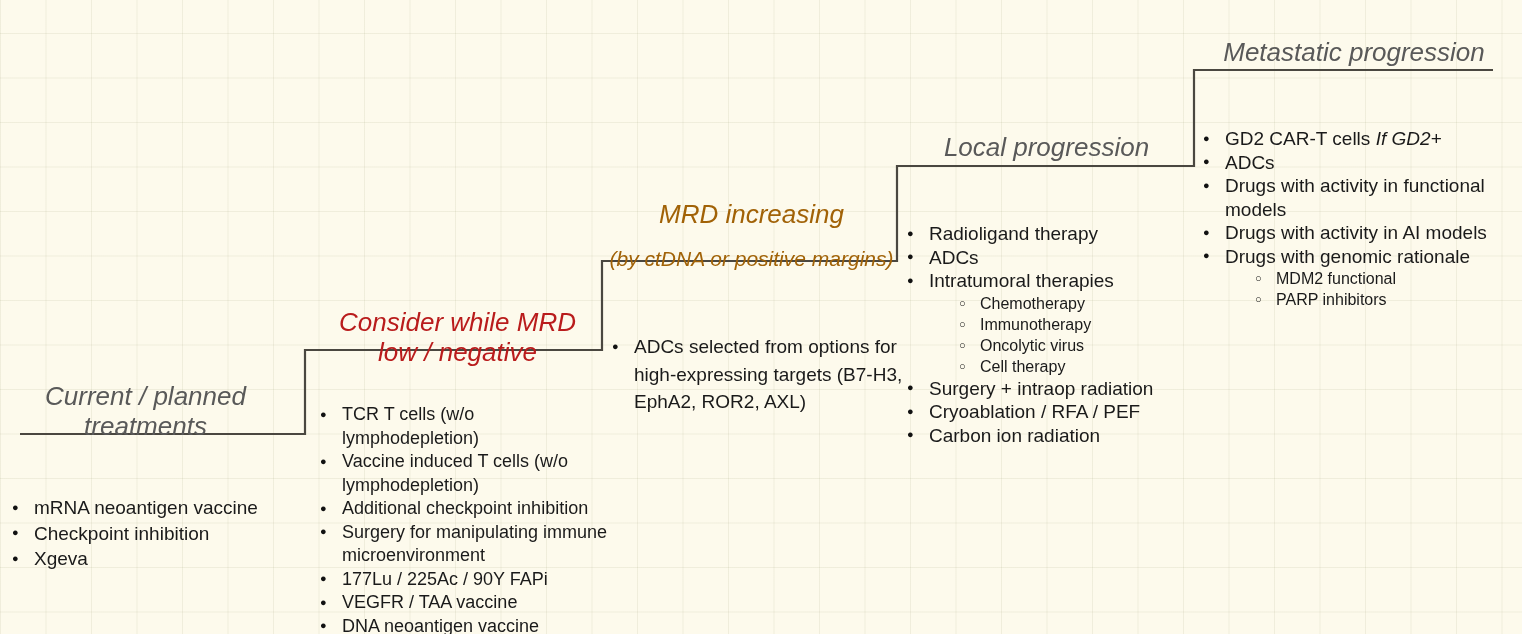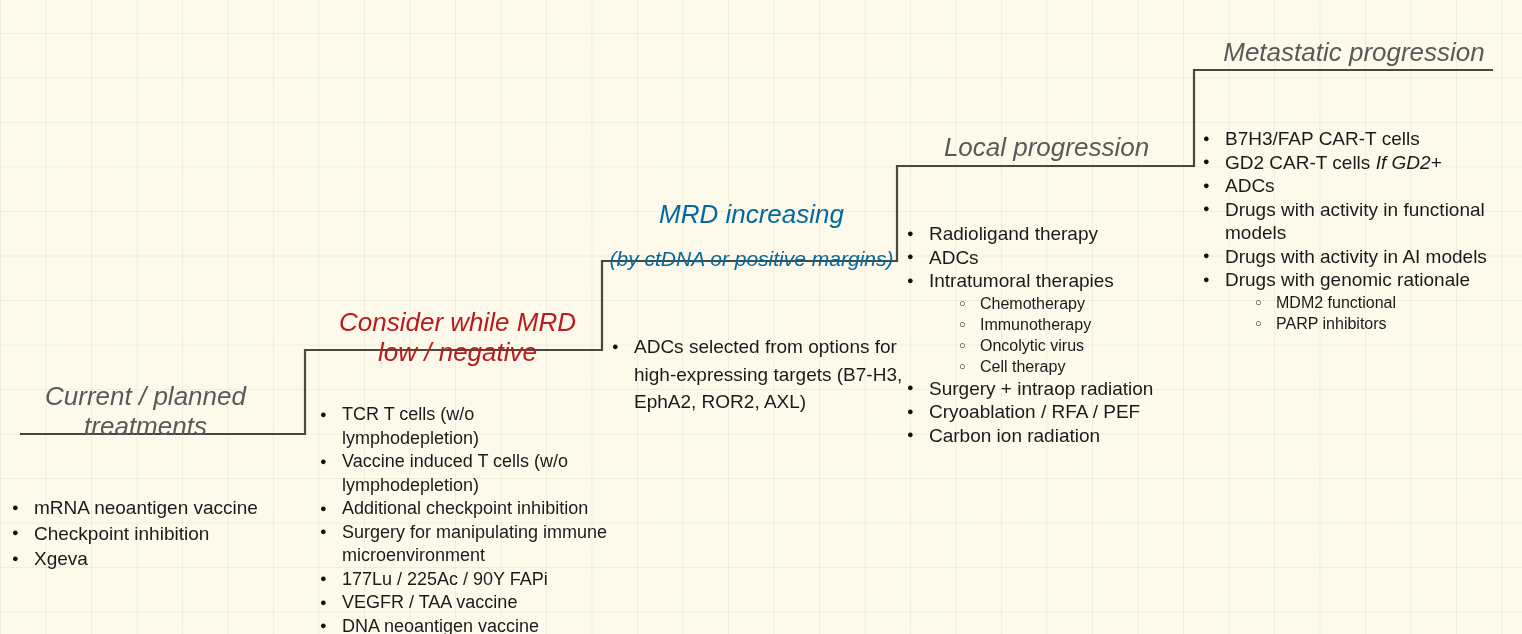--- a/index.html
+++ b/index.html
@@ -156,21 +156,21 @@
     <li>
         <span class="btext">VEGFR / TAA vaccine</span>
       </li>
     <li>
         <span class="btext">DNA neoantigen vaccine</span>
       </li>
   </ul>
 </div>
 
 <div class="column" id="col-3">
-  <div class="col-head" style="color: #0369a1;">
+  <div class="col-head" style="color: #a16207;">
     <span class="head-main">MRD increasing</span>
     <span class="head-sub">(by ctDNA or positive margins)</span>
   </div>
   <ul class="bullets">
     <li>
         <span class="btext">ADCs selected from options for high-expressing targets (B7-H3, EphA2, ROR2, AXL)</span>
       </li>
   </ul>
 </div>
 
@@ -205,23 +205,20 @@
       </li>
   </ul>
 </div>
 
 <div class="column" id="col-5">
   <div class="col-head" style="color: rgb(89, 89, 89);">
     <span class="head-main">Metastatic progression</span>
   </div>
   <ul class="bullets">
     <li>
-        <span class="btext">B7H3/FAP CAR-T cells</span>
-      </li>
-    <li>
         <span class="btext"><span>GD2 CAR-T cells </span><span class="it">If GD2+</span></span>
       </li>
     <li>
         <span class="btext">ADCs</span>
       </li>
     <li>
         <span class="btext">Drugs with activity in functional models</span>
       </li>
     <li>
         <span class="btext">Drugs with activity in AI models</span>

